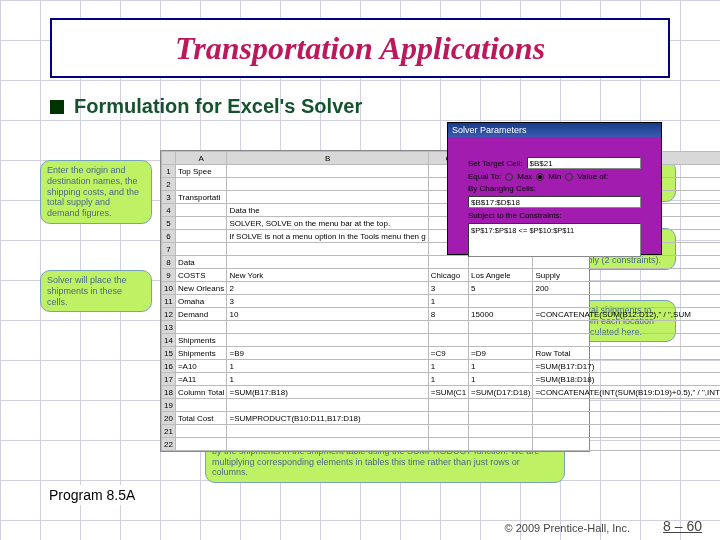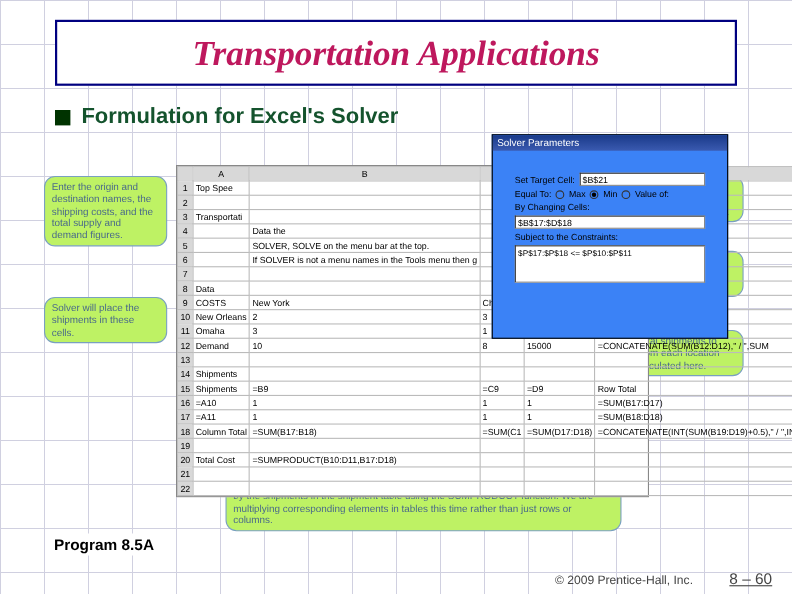--- a/index.html
+++ b/index.html
@@ -95,23 +95,23 @@
     font-size: 9px;
     line-height: 1.2;
     color: #4a6a8a;
     padding: 4px 6px;
   }
 
   
   .solver {
     position: absolute;
     right: 8px; top: -8px;
-    width: 215px; height: 186px;
+    width: 215px; height: 133px;
     border: 1px solid #000;
-    background: #3b82f6;
+    background: #a21caf;
     font-size: 8px;
     color: #000;
   }
   .solver .titlebar {
     background: linear-gradient(#1a3a8a, #3a5ab0);
     color: #fff;
     padding: 2px 4px;
     font-size: 9px;
   }
   .solver .body { padding: 20px; }
@@ -132,21 +132,21 @@
     position: relative;
   }
   .radio.sel::after {
     content: ""; position: absolute; left: 1px; top: 1px;
     width: 4px; height: 4px; background: #000; border-radius: 50%;
   }
 
   .program-label {
     position: absolute;
     left: 45px; top: 485px;
-    font-weight: bold;
+    font-weight: normal;
     font-size: 14px;
     background: #fff;
     padding: 2px 4px;
   }
   .footer-right {
     position: absolute;
     right: 18px; bottom: 6px;
     font-size: 11px;
     color: #444;
   }
@@ -229,21 +229,21 @@
             <td class="rownum">5</td>
             <td></td>
             <td>SOLVER, SOLVE on the menu bar at the top.</td>
             <td></td>
             <td></td>
             <td></td>
           </tr>
           <tr>
             <td class="rownum">6</td>
             <td></td>
-            <td>If SOLVER is not a menu names in the Tools menu then g</td>
+            <td>If SOLVE is not a menu option in the Tools menu then g</td>
             <td></td>
             <td></td>
             <td></td>
           </tr>
           <tr>
             <td class="rownum">7</td>
             <td></td>
             <td></td>
             <td></td>
             <td></td>

